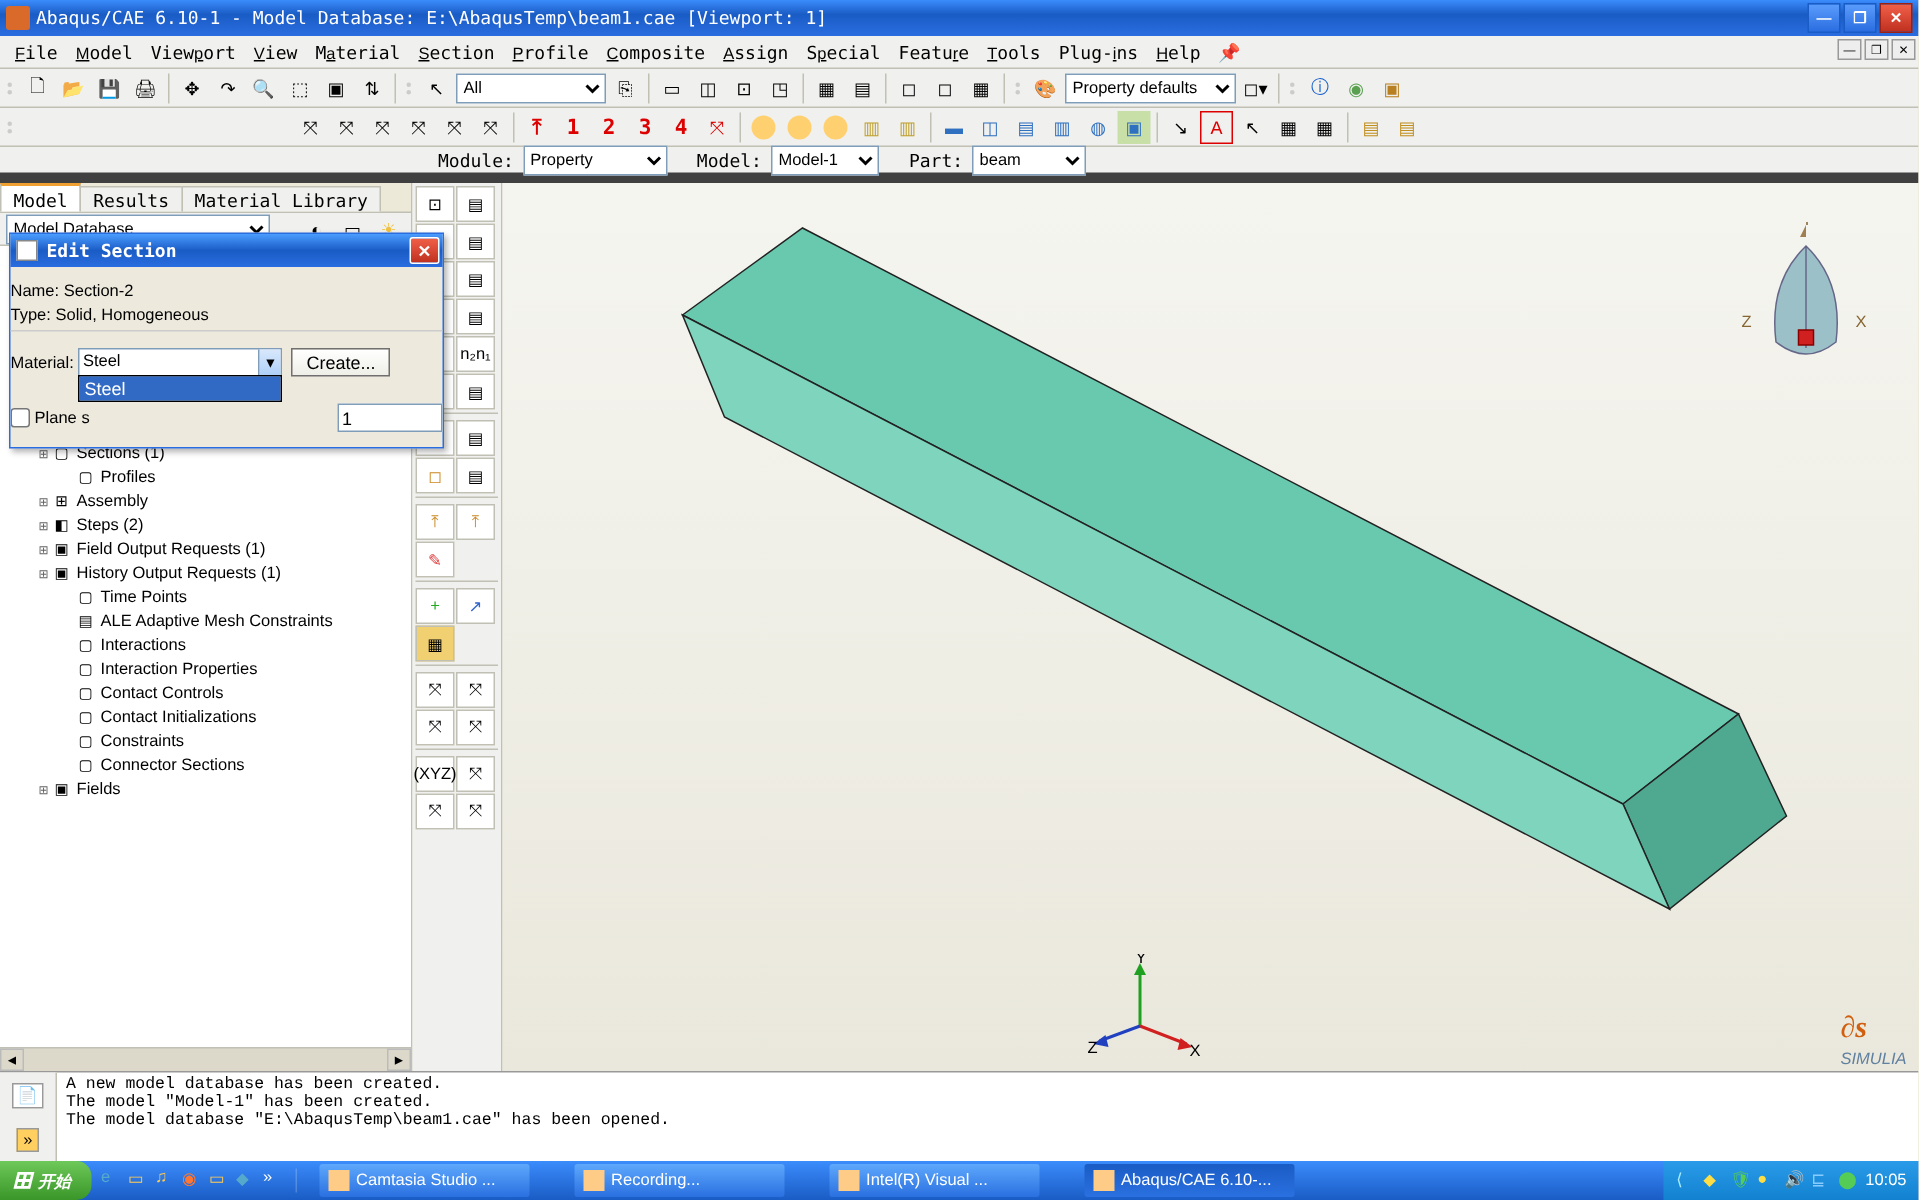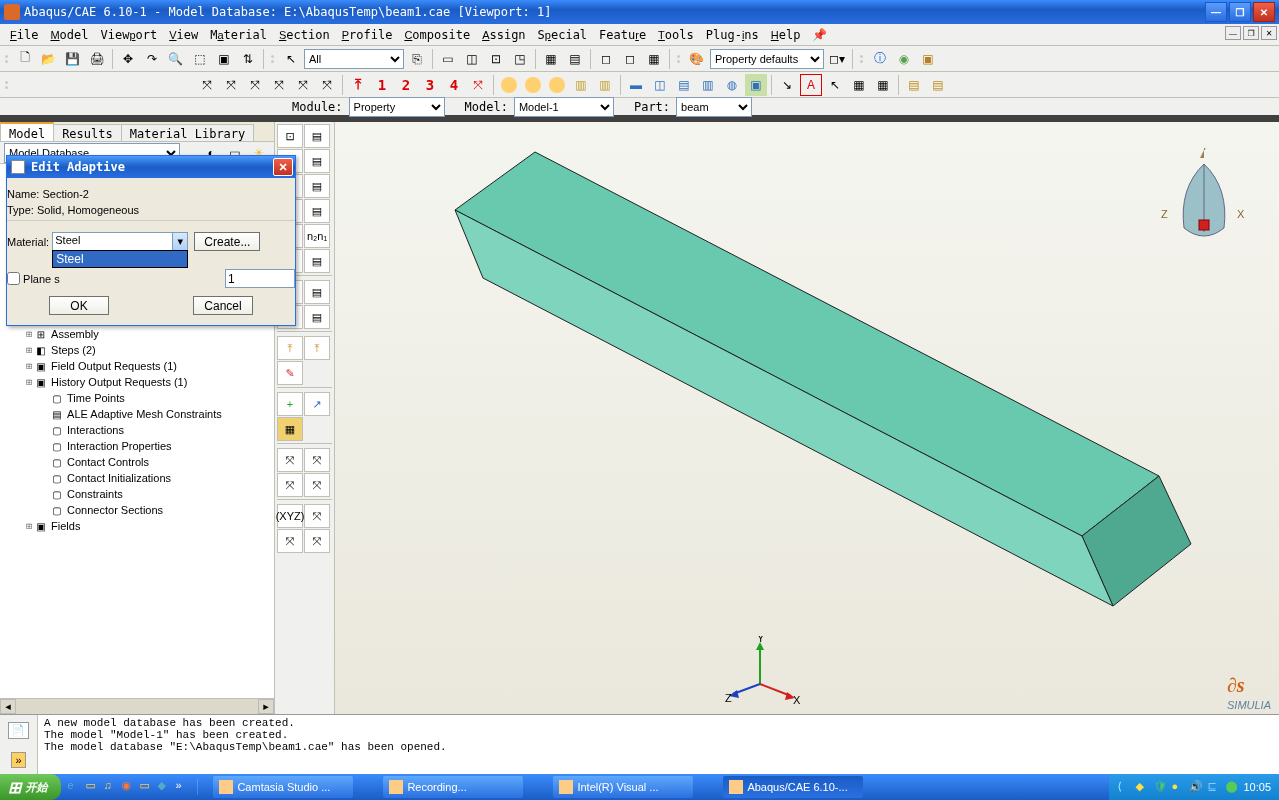--- a/index.html
+++ b/index.html
@@ -210,21 +210,21 @@
   <div class="tb-sep"></div>
   <div class="tb-btn" style="color:#c09020">▤</div>
   <div class="tb-btn" style="color:#c09020">▤</div>
 </div>
 
 <div class="context-bar">
   <span class="tb-label">Module:</span>
   <select class="tb-sel" style="width:96px"><option>Property</option></select>
   <span style="width:10px"></span>
   <span class="tb-label">Model:</span>
-  <select class="tb-sel" style="width:100px"><option>Model-1</option></select>
+  <select class="tb-sel" style="width:72px"><option>Model-1</option></select>
   <span style="width:10px"></span>
   <span class="tb-label">Part:</span>
   <select class="tb-sel" style="width:76px"><option>beam</option></select>
 </div>
 
 <div class="main">
 
   <div class="left">
     <div class="tabs">
       <div class="tab active">Model</div>
@@ -387,21 +387,21 @@
     <div style="border:1px solid #999;padding:1px 3px;background:#ffd060;">»</div>
   </div>
   <div class="console-text">A new model database has been created.
 The model "Model-1" has been created.
 The model database "E:\AbaqusTemp\beam1.cae" has been opened.</div>
 </div>
 
 <div class="dialog">
   <div class="dialog-title">
     <span style="width:14px;height:14px;background:#fff;border:1px solid #888;margin:0 2px"></span>
-    <span class="t">Edit Adaptive</span>
+    <span class="t">Edit Section</span>
     <div class="dialog-close">✕</div>
   </div>
   <div class="dialog-body">
     <div class="dialog-row"><span>Name:</span>&nbsp;<span>Section-2</span></div>
     <div class="dialog-row"><span>Type:</span>&nbsp;<span>Solid, Homogeneous</span></div>
     <div style="height:8px;border-top:1px solid #ccc;margin-top:4px;"></div>
     <div class="dialog-row">
       <span>Material:</span>&nbsp;
       <span class="dialog-select-wrap">
         <div class="dialog-select"><span>Steel</span><span class="dd-arrow">▾</span></div>
@@ -411,24 +411,20 @@
       </span>
       &nbsp;&nbsp;
       <button class="dlg-btn" style="width:66px">Create...</button>
     </div>
     <div class="dialog-row" style="margin-top:18px">
       <input type="checkbox" style="">&nbsp;
       <span>Plane s</span>
       <span style="flex:1"></span>
       <input class="dialog-select" style="width: 70px; background: rgb(255, 255, 255);" value="1">
     </div>
-    <div class="dlg-btns">
-      <button class="dlg-btn">OK</button>
-      <button class="dlg-btn">Cancel</button>
-    </div>
   </div>
 </div>
 
 <div class="taskbar">
   <div class="start-btn">
       <span style="font-size:16px;margin-right:4px">⊞</span>
       <span>开始</span>
     </div>
   <div class="ql">
     <div class="ql-icon" style="color:#5ac">e</div>

